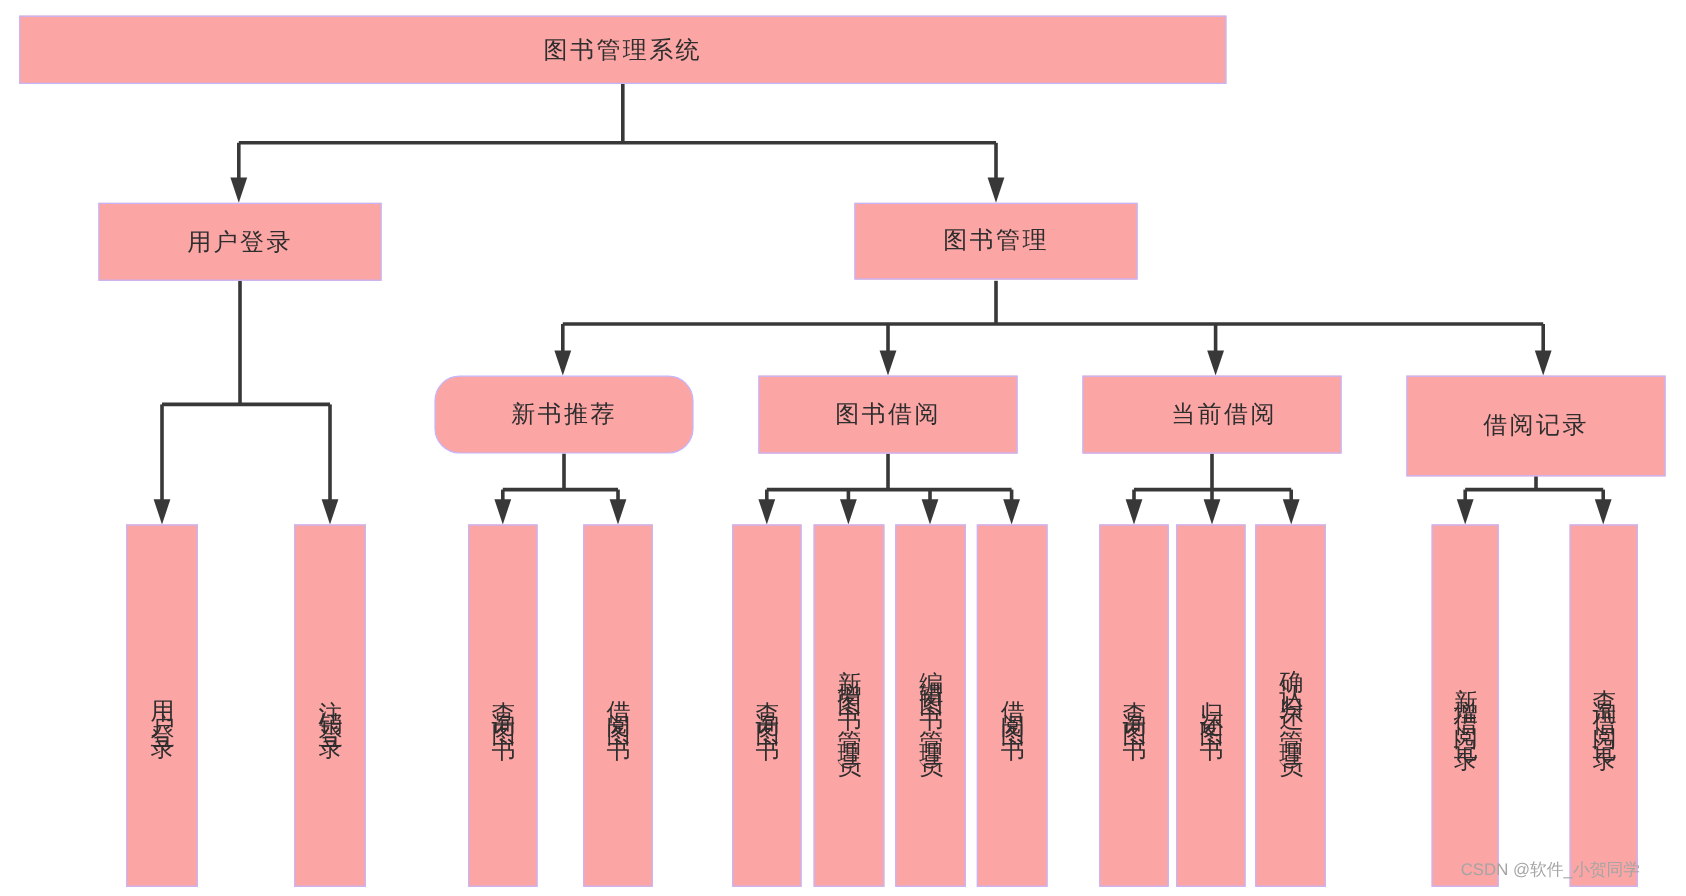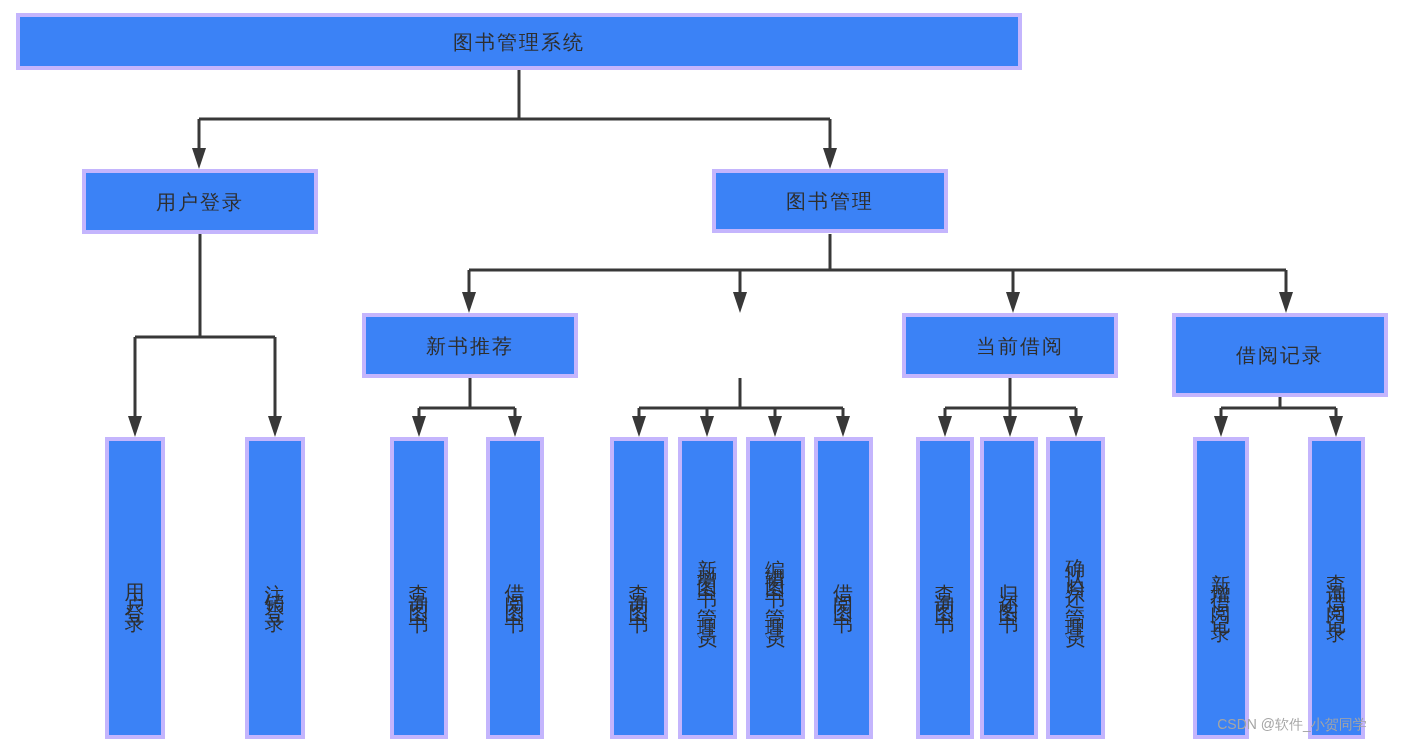--- a/index.html
+++ b/index.html
@@ -17,22 +17,22 @@
   }
   #connectors {
     position: absolute;
     left: 0;
     top: 0;
     z-index: 1;
   }
   .node {
     position: absolute;
     box-sizing: border-box;
-    background: #3b82f6;
-    border: 4px solid #c4b5fd;
+    background: #fca5a5;
+    border: 1px solid #c4b5fd;
     display: flex;
     align-items: center;
     justify-content: center;
     z-index: 2;
   }
   .node .lbl {
     color: #2e2e2e;
     font-size: 20px;
     line-height: 1;
     white-space: nowrap;
@@ -142,22 +142,25 @@
     <span class="lbl">图书管理系统</span>
   </div>
 
   <div class="node hnode" style="left:82px; top:169px; width:236px; height:65px;">
     <span class="lbl">用户登录</span>
   </div>
   <div class="node hnode" style="left:712px; top:169px; width:236px; height:64px;">
     <span class="lbl">图书管理</span>
   </div>
 
-  <div class="node hnode" style="left:362px; top:313px; width:216px; height:65px;">
+  <div class="node hnode" style="left:362px; top:313px; width:216px; height:65px;border-radius:21px;">
     <span class="lbl">新书推荐</span>
+  </div>
+  <div class="node hnode" style="left:632px; top:313px; width:216px; height:65px;">
+    <span class="lbl">图书借阅</span>
   </div>
   <div class="node hnode" style="left:902px; top:313px; width:216px; height:65px;padding-left:20px;">
     <span class="lbl">当前借阅</span>
   </div>
   <div class="node hnode" style="left:1172px; top:313px; width:216px; height:84px;">
     <span class="lbl">借阅记录</span>
   </div>
 
   <div class="node vnode" style="left:105px; top:437px; width:60px; height:302px;">
     <span class="lbl">用户登录</span>

